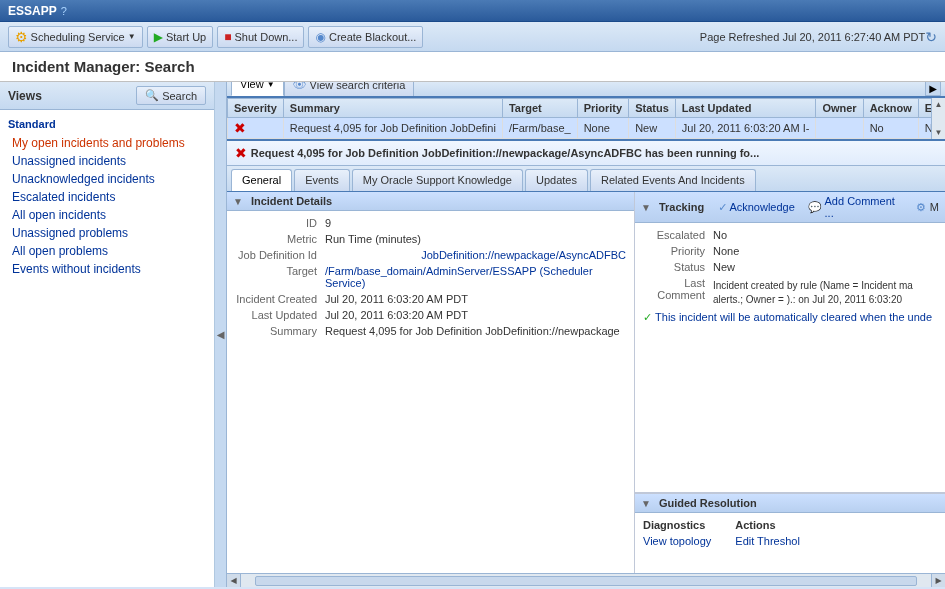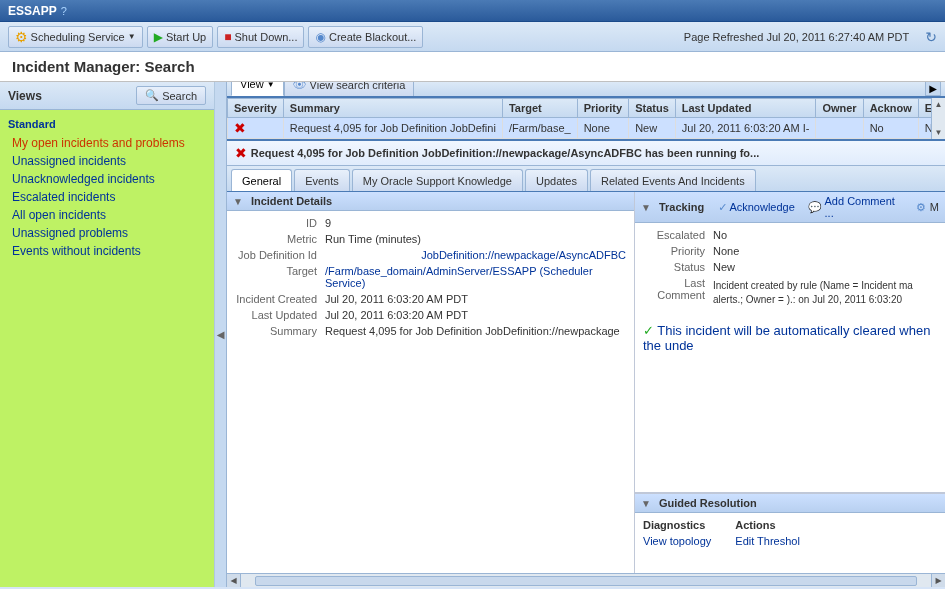--- a/index.html
+++ b/index.html
@@ -10,32 +10,32 @@
     #app-title { color: #fff; font-weight: bold; font-size: 12px; margin-right: 4px; }
     #help-icon { color: #aad4ff; font-size: 11px; cursor: pointer; }
 
     
     #toolbar { background: linear-gradient(to bottom, #dce9f7, #c5d9f0); height: 30px; display: flex; align-items: center; padding: 0 8px; gap: 4px; border-bottom: 1px solid #9ab5d5; }
     .toolbar-btn { display: flex; align-items: center; gap: 3px; padding: 2px 6px; background: linear-gradient(to bottom, #e8f0fb, #ccdaf0); border: 1px solid #9ab5d5; border-radius: 2px; cursor: pointer; color: #333; font-size: 11px; height: 22px; }
     .toolbar-icon-sched { color: #e8a000; font-size: 14px; }
     .toolbar-icon-start { color: #22aa22; font-size: 12px; }
     .toolbar-icon-stop { color: #cc2222; font-size: 12px; }
     .toolbar-icon-blackout { color: #5588cc; font-size: 12px; }
-    #page-refreshed { margin-left: auto; color: #333; font-size: 11px; display: flex; align-items: center; gap: 16px; }
+    #page-refreshed { margin-left: auto; color: #333; font-size: 11px; display: flex; align-items: center; gap: 0; }
     .refresh-icon { color: #4a7ab5; cursor: pointer; font-size: 14px; }
 
     
     #page-header { background: #fff; padding: 6px 12px; border-bottom: 1px solid #c0c0c0; }
     #page-title { font-size: 15px; font-weight: bold; color: #333; }
 
     
     #main-content { display: flex; height: calc(589px - 22px - 30px - 32px); }
 
     
-    #sidebar { width: 215px; background: #bef264; border-right: 1px solid #b0c8e0; display: flex; flex-direction: column; overflow: hidden; }
+    #sidebar { width: 215px; background: #ffffff; border-right: 1px solid #b0c8e0; display: flex; flex-direction: column; overflow: hidden; }
     #sidebar-header { background: linear-gradient(to bottom, #dce9f7, #c5d9f0); padding: 4px 8px; border-bottom: 1px solid #9ab5d5; display: flex; align-items: center; justify-content: space-between; }
     #sidebar-title { font-weight: bold; color: #333; font-size: 12px; }
     #search-button { display: flex; align-items: center; gap: 3px; padding: 2px 8px; background: linear-gradient(to bottom, #e8f0fb, #ccdaf0); border: 1px solid #9ab5d5; border-radius: 2px; cursor: pointer; color: #333; font-size: 11px; }
     #sidebar-nav { padding: 8px; overflow-y: auto; flex: 1; }
     .nav-section-title { font-weight: bold; color: #003399; margin-bottom: 4px; font-size: 11px; }
     .nav-item { color: #003399; cursor: pointer; padding: 2px 4px; font-size: 12px; text-decoration: none; display: block; }
     .nav-item.active { color: #cc3300; }
     #collapse-handle { width: 12px; background: #c5d9f0; border-right: 1px solid #9ab5d5; cursor: pointer; display: flex; align-items: center; justify-content: center; color: #666; font-size: 10px; }
 
     
@@ -61,21 +61,21 @@
     .table-scroll-right { position: absolute; right: 0; top: 0; bottom: 0; width: 14px; background: #e0e8f0; border-left: 1px solid #9ab5d5; cursor: pointer; display: flex; flex-direction: column; align-items: center; justify-content: space-between; padding: 2px 0; }
     .scroll-arrow { font-size: 8px; color: #555; }
 
     
     #detail-panel { flex: 1; overflow: hidden; display: flex; flex-direction: column; min-height: 0; }
     #detail-title-bar { background: linear-gradient(to bottom, #f0f6ff, #e0ecfc); padding: 4px 8px; border-bottom: 1px solid #9ab5d5; display: flex; align-items: center; gap: 4px; }
     #detail-title-icon { color: #cc0000; font-size: 14px; }
     #detail-title-text { color: #333; font-size: 11px; font-weight: bold; }
 
     
-    #detail-tabs { background: linear-gradient(to bottom, #dce9f7, #c5d9f0); border-bottom: 1px solid #4a7ab5; display: flex; align-items: flex-end; padding: 2px 4px 0; height: 26px; }
+    #detail-tabs { background: linear-gradient(to bottom, #dce9f7, #c5d9f0); border-bottom: 1px solid #4a7ab5; display: flex; align-items: center; padding: 2px 4px 0; height: 26px; }
     .detail-tab { padding: 2px 10px; background: linear-gradient(to bottom, #e8f0fb, #ccdaf0); border: 1px solid #9ab5d5; border-bottom: none; border-radius: 3px 3px 0 0; cursor: pointer; font-size: 11px; color: #333; height: 22px; display: flex; align-items: center; margin-right: 2px; }
     .detail-tab.active { background: #fff; color: #000; }
 
     
     #detail-content { display: flex; flex: 1; overflow: hidden; }
 
     
     #left-detail { flex: 1; overflow: hidden; border-right: 1px solid #c0c8d8; display: flex; flex-direction: column; }
     #left-detail-header { background: linear-gradient(to bottom, #cce0ff, #b8d0f0); padding: 3px 6px; border-bottom: 1px solid #9ab5d5; display: flex; align-items: center; gap: 4px; }
     #left-detail-title { font-weight: bold; color: #333; font-size: 11px; }
@@ -89,21 +89,21 @@
     #right-detail { width: 310px; display: flex; flex-direction: column; overflow: hidden; }
     #right-detail-tracking { flex: 1; border-bottom: 1px solid #c0c8d8; display: flex; flex-direction: column; overflow: hidden; }
     #tracking-header { background: linear-gradient(to bottom, #cce0ff, #b8d0f0); padding: 3px 6px; border-bottom: 1px solid #9ab5d5; display: flex; align-items: center; gap: 4px; }
     #tracking-title { font-weight: bold; color: #333; font-size: 11px; }
     .tracking-action { color: #003399; cursor: pointer; font-size: 11px; text-decoration: none; display: flex; align-items: center; gap: 2px; }
     #tracking-body { padding: 6px 8px; font-size: 11px; overflow-y: auto; flex: 1; }
     .tracking-row { display: flex; margin-bottom: 4px; align-items: flex-start; }
     .tracking-label { color: #666; text-align: right; width: 70px; padding-right: 8px; flex-shrink: 0; }
     .tracking-value { color: #333; flex: 1; }
     .tracking-comment { font-size: 10px; color: #333; line-height: 1.4; margin-top: 2px; }
-    .tracking-note { color: #003399; font-size: 13px; margin-top: 16px; }
+    .tracking-note { color: #003399; font-size: 11px; margin-top: 4px; }
 
     
     #guided-resolution { height: 80px; border-top: 1px solid #c0c8d8; display: flex; flex-direction: column; }
     #guided-header { background: linear-gradient(to bottom, #cce0ff, #b8d0f0); padding: 3px 6px; border-bottom: 1px solid #9ab5d5; display: flex; align-items: center; gap: 4px; }
     #guided-title { font-weight: bold; color: #333; font-size: 11px; }
     #guided-body { padding: 6px 8px; display: flex; gap: 24px; font-size: 11px; }
     .guided-col { display: flex; flex-direction: column; gap: 4px; }
     .guided-col-title { font-weight: bold; color: #333; }
     .guided-link { color: #003399; cursor: pointer; text-decoration: none; font-size: 11px; }
 
@@ -162,20 +162,21 @@
       </div>
     </div>
     <div id="sidebar-nav">
       <div class="nav-section-title">Standard</div>
       <a class="nav-item active">My open incidents and problems</a>
       <a class="nav-item">Unassigned incidents</a>
       <a class="nav-item">Unacknowledged incidents</a>
       <a class="nav-item">Escalated incidents</a>
       <a class="nav-item">All open incidents</a>
       <a class="nav-item">Unassigned problems</a>
+      <a class="nav-item">All open problems</a>
       <a class="nav-item">Events without incidents</a>
     </div>
   </div>
 
   <div id="collapse-handle">
     <span>◀</span>
   </div>
 
   <div id="right-panel">
 

